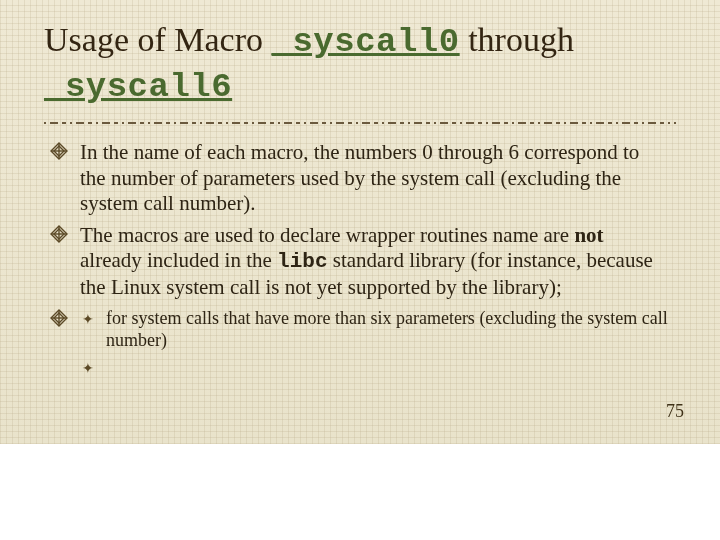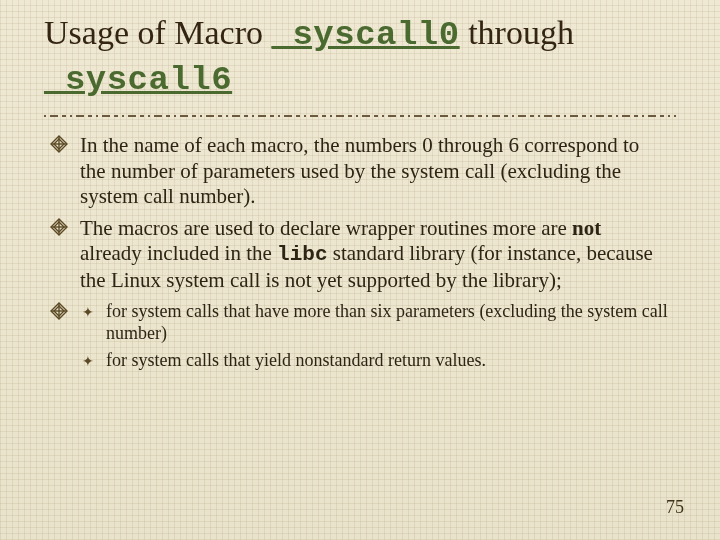--- a/index.html
+++ b/index.html
@@ -6,23 +6,23 @@
     margin: 0;
     padding: 0;
     width: 720px;
     height: 540px;
     overflow: hidden;
     font-family: "Times New Roman", Times, serif;
   }
   .slide {
     box-sizing: border-box;
     width: 720px;
-    height: 540px;
+    height: 444px;
     position: relative;
-    padding: 12px 44px 0 44px;
+    padding: 19px 44px 0 44px;
     color: #3a2a12;
     background:
       repeating-linear-gradient(
         0deg,
         rgba(180,165,130,0.22) 0px,
         rgba(180,165,130,0.22) 1px,
         transparent 1px,
         transparent 6px
       ),
       repeating-linear-gradient(
@@ -159,21 +159,21 @@
         <svg viewBox="0 0 18 18">
             <g fill="none" stroke="#5b4926" stroke-width="1.4">
           <path d="M9 1 L17 9 L9 17 L1 9 Z"></path>
               <path d="M9 4 L14 9 L9 14 L4 9 Z"></path>
           <line x1="9" y1="1" x2="9" y2="17"></line>
               <line x1="1" y1="9" x2="17" y2="9"></line>
         </g>
           </svg>
       </span>
       <span>
-        <span>The macros are used to declare wrapper routines more are </span><span class="em-strong">not</span><span> already included in the </span><span class="inline-code">libc</span><span> standard library (for instance, because the Linux system call is not yet supported by the library);</span>
+        <span>The macros are used to declare wrapper routines name are </span><span class="em-strong">not</span><span> already included in the </span><span class="inline-code">libc</span><span> standard library (for instance, because the Linux system call is not yet supported by the library);</span>
       </span>
     </li>
 
     <li>
       <span class="bullet">
         <svg viewBox="0 0 18 18">
             <g fill="none" stroke="#5b4926" stroke-width="1.4">
           <path d="M9 1 L17 9 L9 17 L1 9 Z"></path>
               <path d="M9 4 L14 9 L9 14 L4 9 Z"></path>
           <line x1="9" y1="1" x2="9" y2="17"></line>
@@ -182,21 +182,20 @@
           </svg>
       </span>
 
       <ul class="lvl2">
         <li>
           <span class="sub">✦</span>
           <span>for system calls that have more than six parameters (excluding the system call number)</span>
         </li>
         <li>
           <span class="sub">✦</span>
-          <span>for system calls that yield nonstandard return values.</span>
         </li>
       </ul>
     </li>
 
   </ul>
 
   <div class="pageno">75</div>
 </div>
 
 </body></html>

